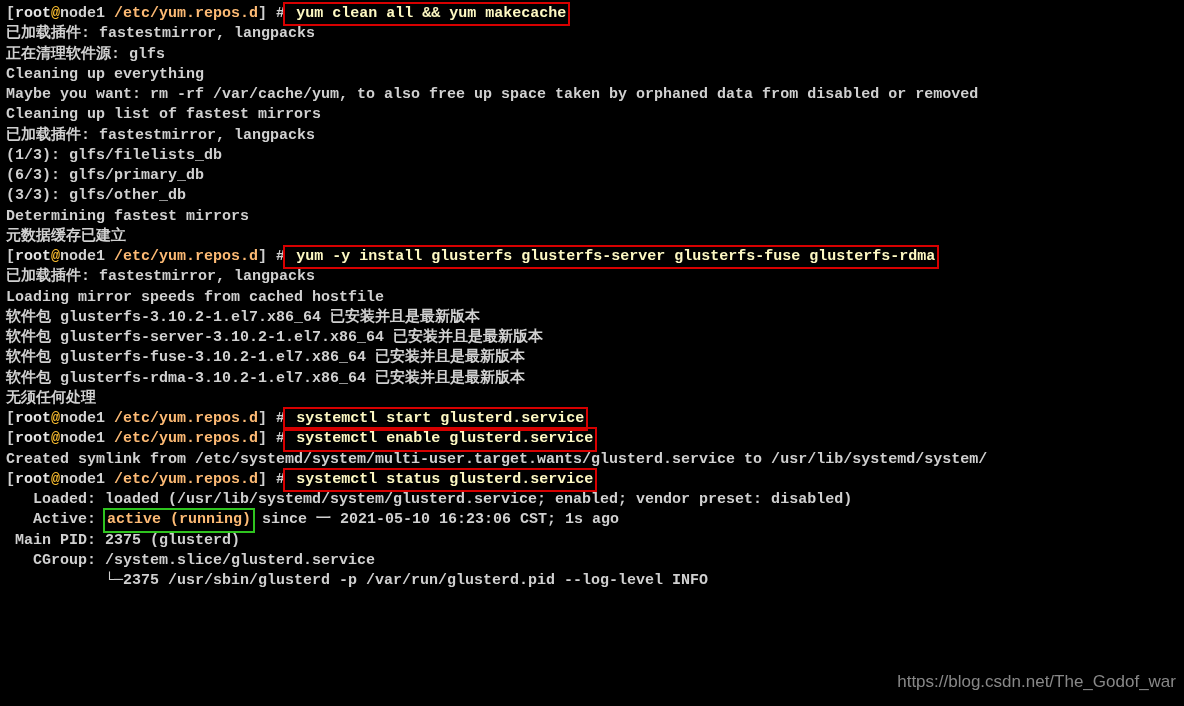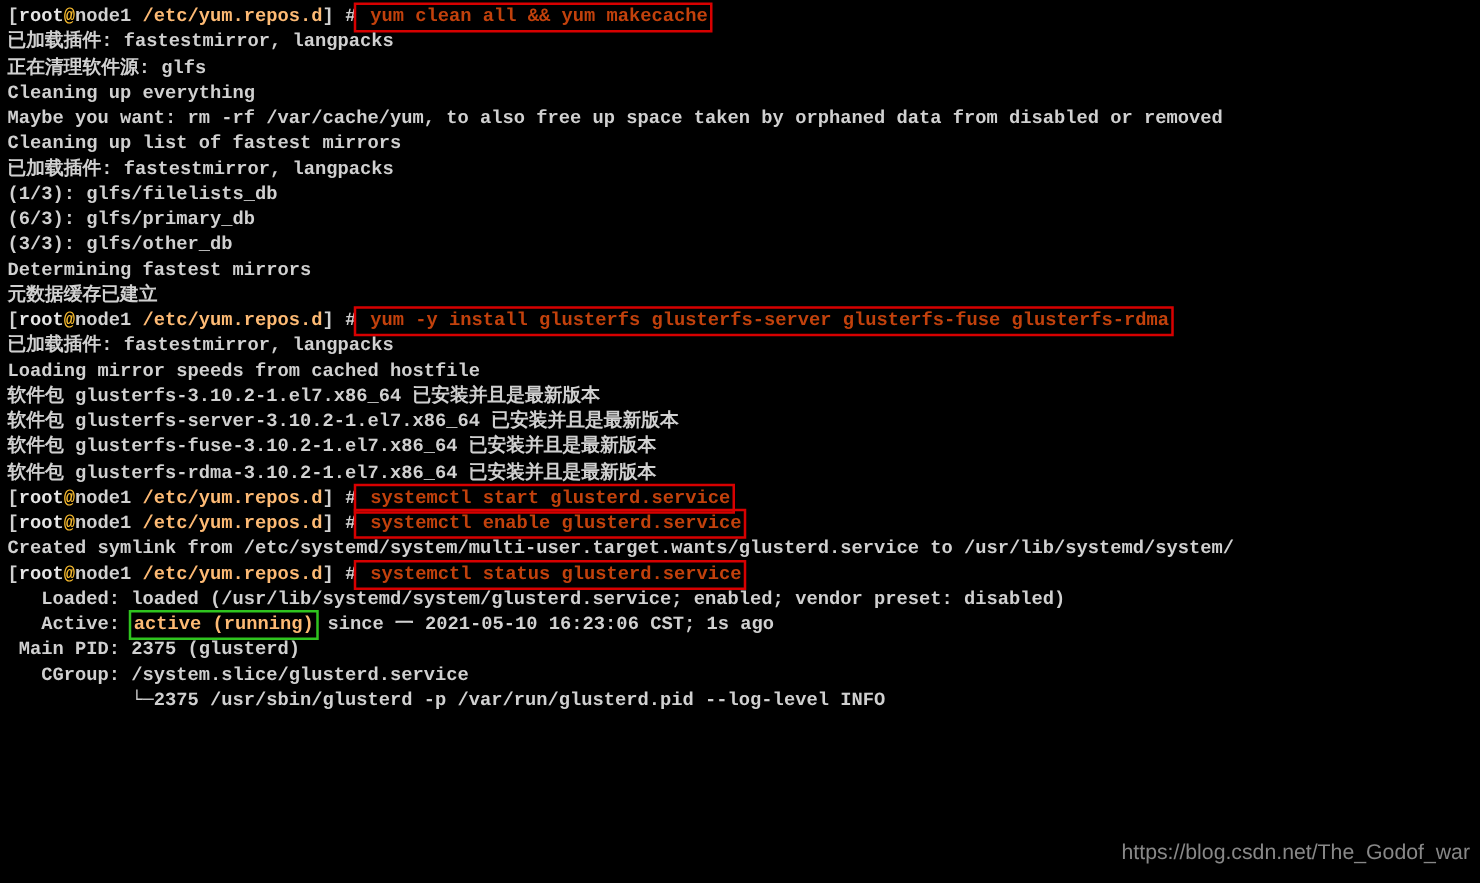--- a/index.html
+++ b/index.html
@@ -16,21 +16,21 @@
     overflow: hidden;
     position: relative;
     font-weight: bold;
   }
   .line { white-space: pre; }
   .red    { color: #e5e5e5; }
   .yellow { color: #fabd2f; }
   .blue   { color: #fdba74; }
   .green  { color: #fdba74; }
   .white  { color: #d0d0d0; }
-  .brightwhite { color: #c2410c; }
+  .brightwhite { color: #fef9c3; }
   .box-red {
     outline: 2px solid #d70000;
     padding: 0 2px;
     display: inline-block;
   }
   .box-green {
     outline: 2px solid #2fc41f;
     padding: 0 2px;
     display: inline-block;
   }
@@ -65,20 +65,21 @@
 <div class="line white">元数据缓存已建立</div>
 
 <div class="line"><span class="white">[</span><span class="red">root</span><span class="yellow">@</span><span class="white">node1</span><span class="blue"> /etc/yum.repos.d</span><span class="white">]</span><span class="white"> #</span><span class="box-red"><span class="brightwhite"> yum -y install glusterfs glusterfs-server glusterfs-fuse glusterfs-rdma</span></span></div>
 
 <div class="line white">已加载插件: fastestmirror, langpacks</div>
 <div class="line white">Loading mirror speeds from cached hostfile</div>
 <div class="line white">软件包 glusterfs-3.10.2-1.el7.x86_64 已安装并且是最新版本</div>
 <div class="line white">软件包 glusterfs-server-3.10.2-1.el7.x86_64 已安装并且是最新版本</div>
 <div class="line white">软件包 glusterfs-fuse-3.10.2-1.el7.x86_64 已安装并且是最新版本</div>
 <div class="line white">软件包 glusterfs-rdma-3.10.2-1.el7.x86_64 已安装并且是最新版本</div>
+<div class="line white">无须任何处理</div>
 
 <div class="line"><span class="white">[</span><span class="red">root</span><span class="yellow">@</span><span class="white">node1</span><span class="blue"> /etc/yum.repos.d</span><span class="white">]</span><span class="white"> #</span><span class="box-red" style="outline-width:2px; border-bottom:none;"><span class="brightwhite"> systemctl start glusterd.service</span></span></div>
 <div class="line"><span class="white">[</span><span class="red">root</span><span class="yellow">@</span><span class="white">node1</span><span class="blue"> /etc/yum.repos.d</span><span class="white">]</span><span class="white"> #</span><span class="box-red"><span class="brightwhite"> systemctl enable glusterd.service</span></span></div>
 
 <div class="line white">Created symlink from /etc/systemd/system/multi-user.target.wants/glusterd.service to /usr/lib/systemd/system/</div>
 
 <div class="line"><span class="white">[</span><span class="red">root</span><span class="yellow">@</span><span class="white">node1</span><span class="blue"> /etc/yum.repos.d</span><span class="white">]</span><span class="white"> #</span><span class="box-red"><span class="brightwhite"> systemctl status glusterd.service</span></span></div>
 
 <div class="line white">   Loaded: loaded (/usr/lib/systemd/system/glusterd.service; enabled; vendor preset: disabled)</div>
 <div class="line"><span class="white">   Active: </span><span class="box-green"><span class="green">active (running)</span></span><span class="white"> since 一 2021-05-10 16:23:06 CST; 1s ago</span></div>

